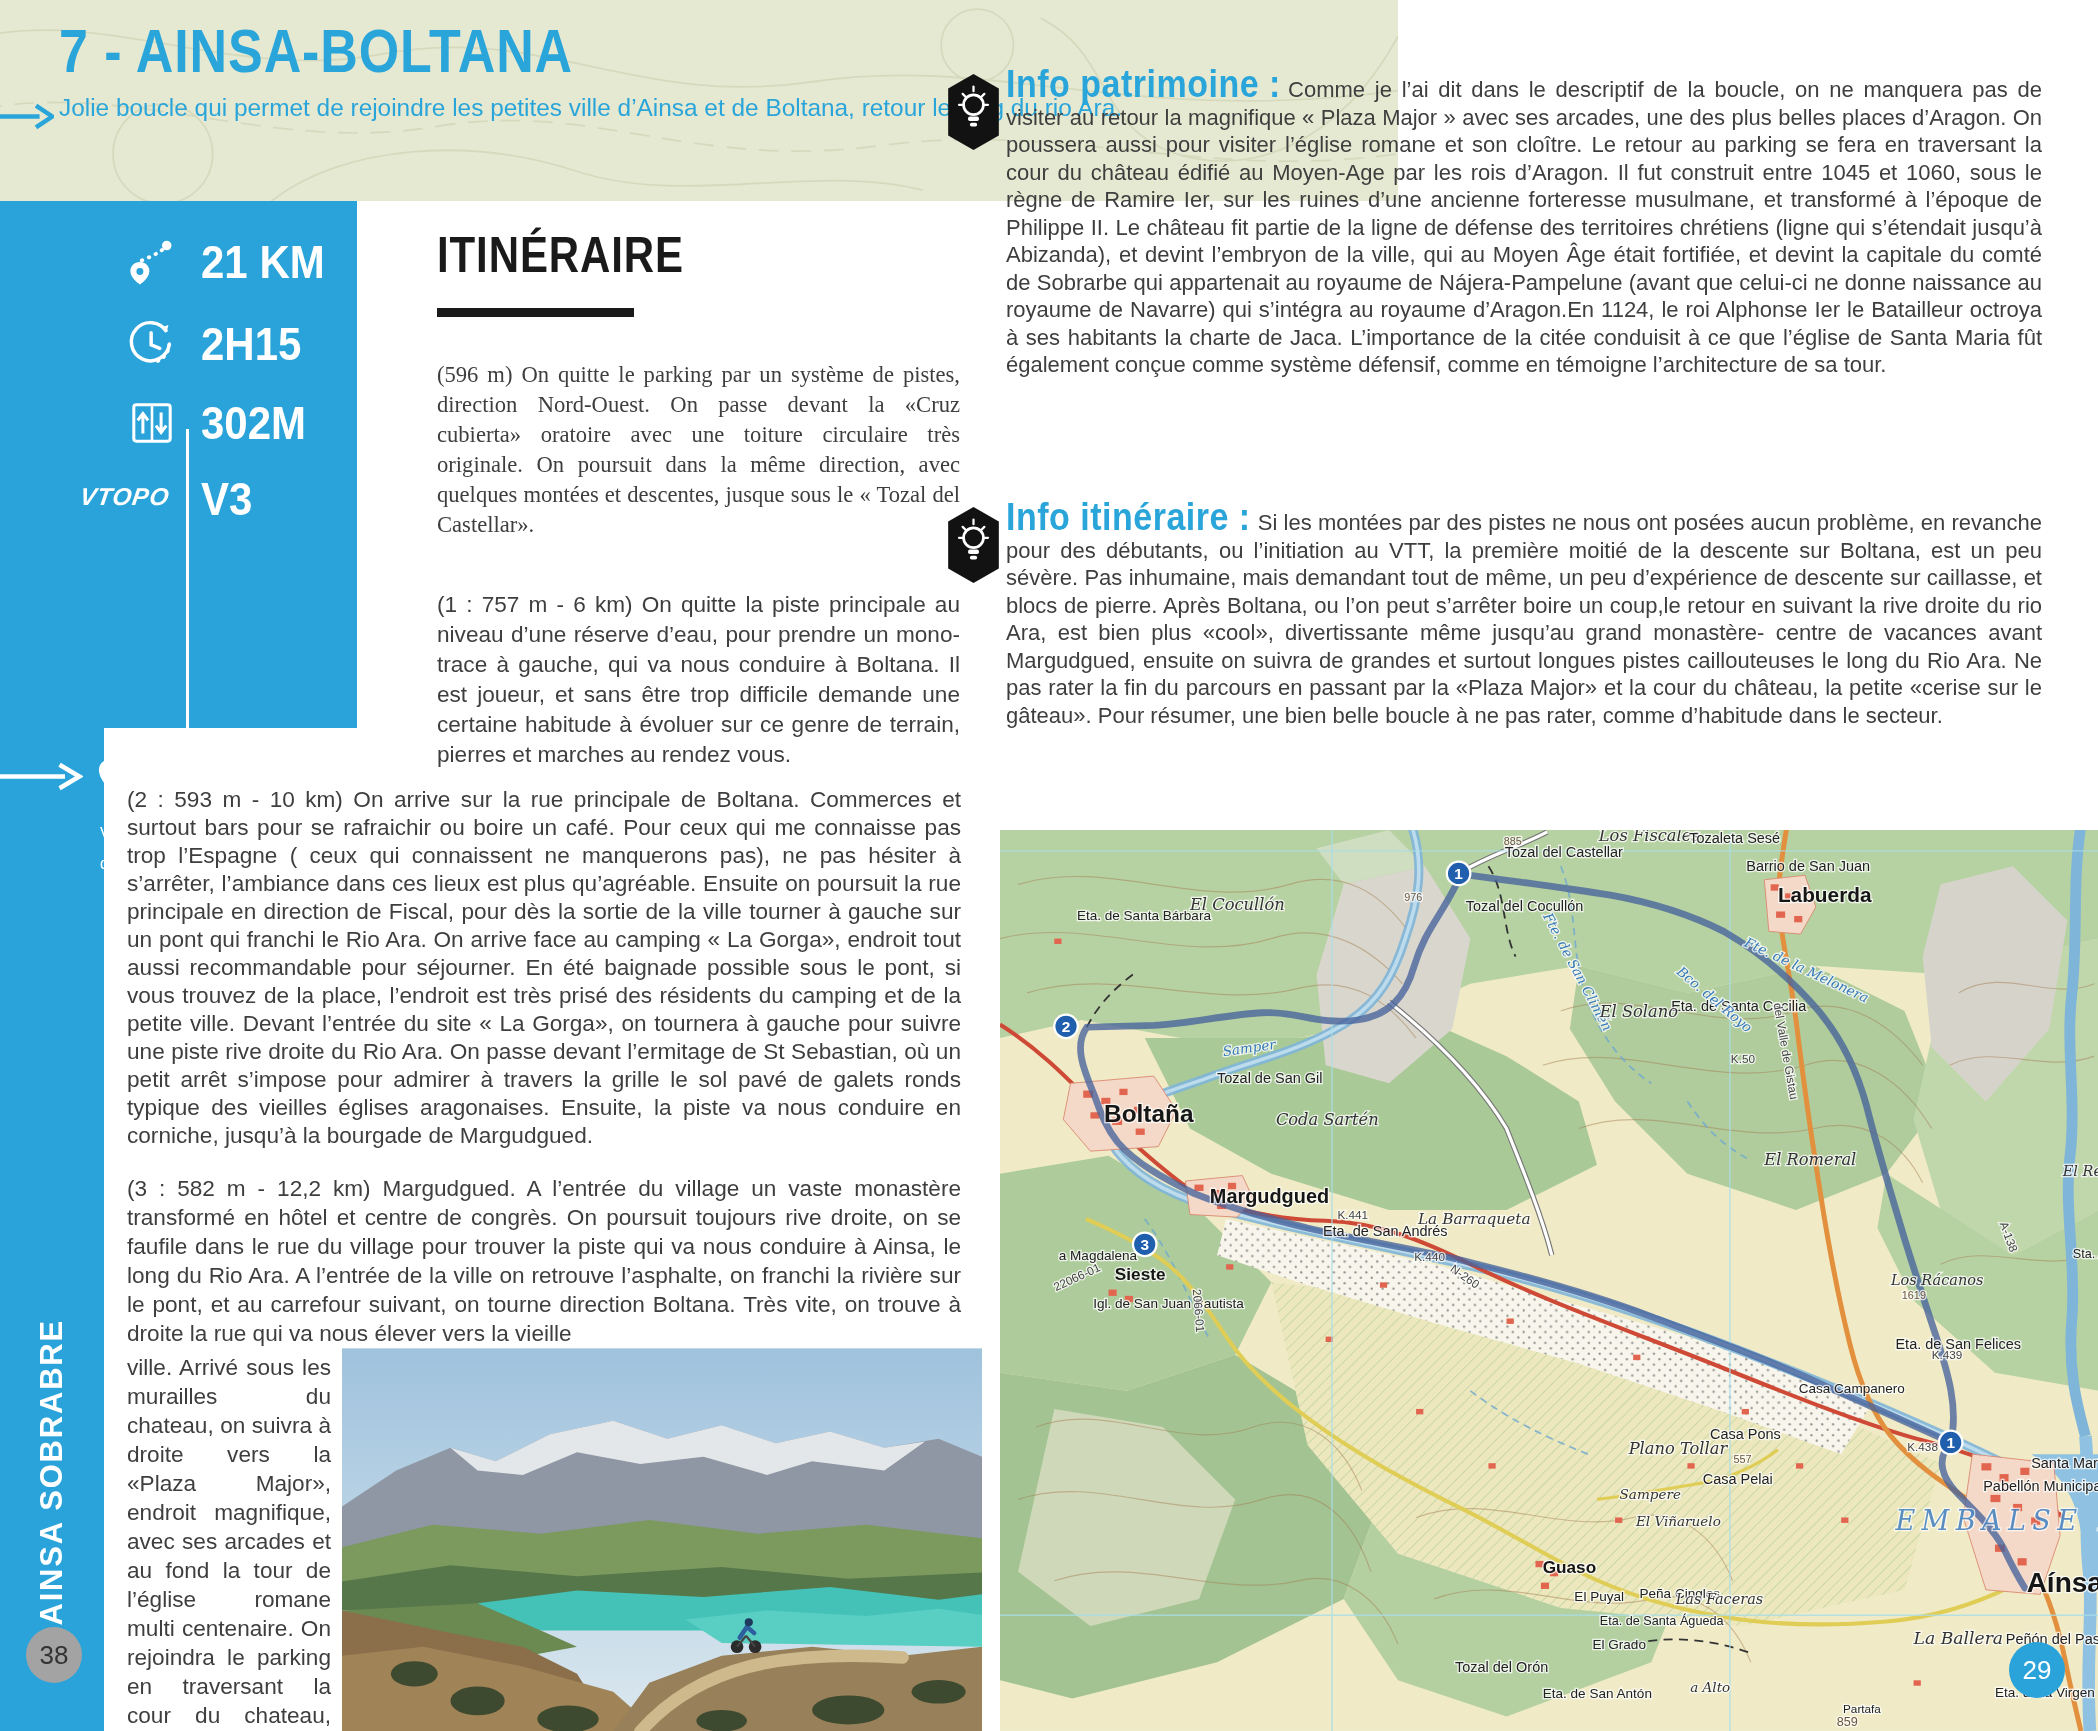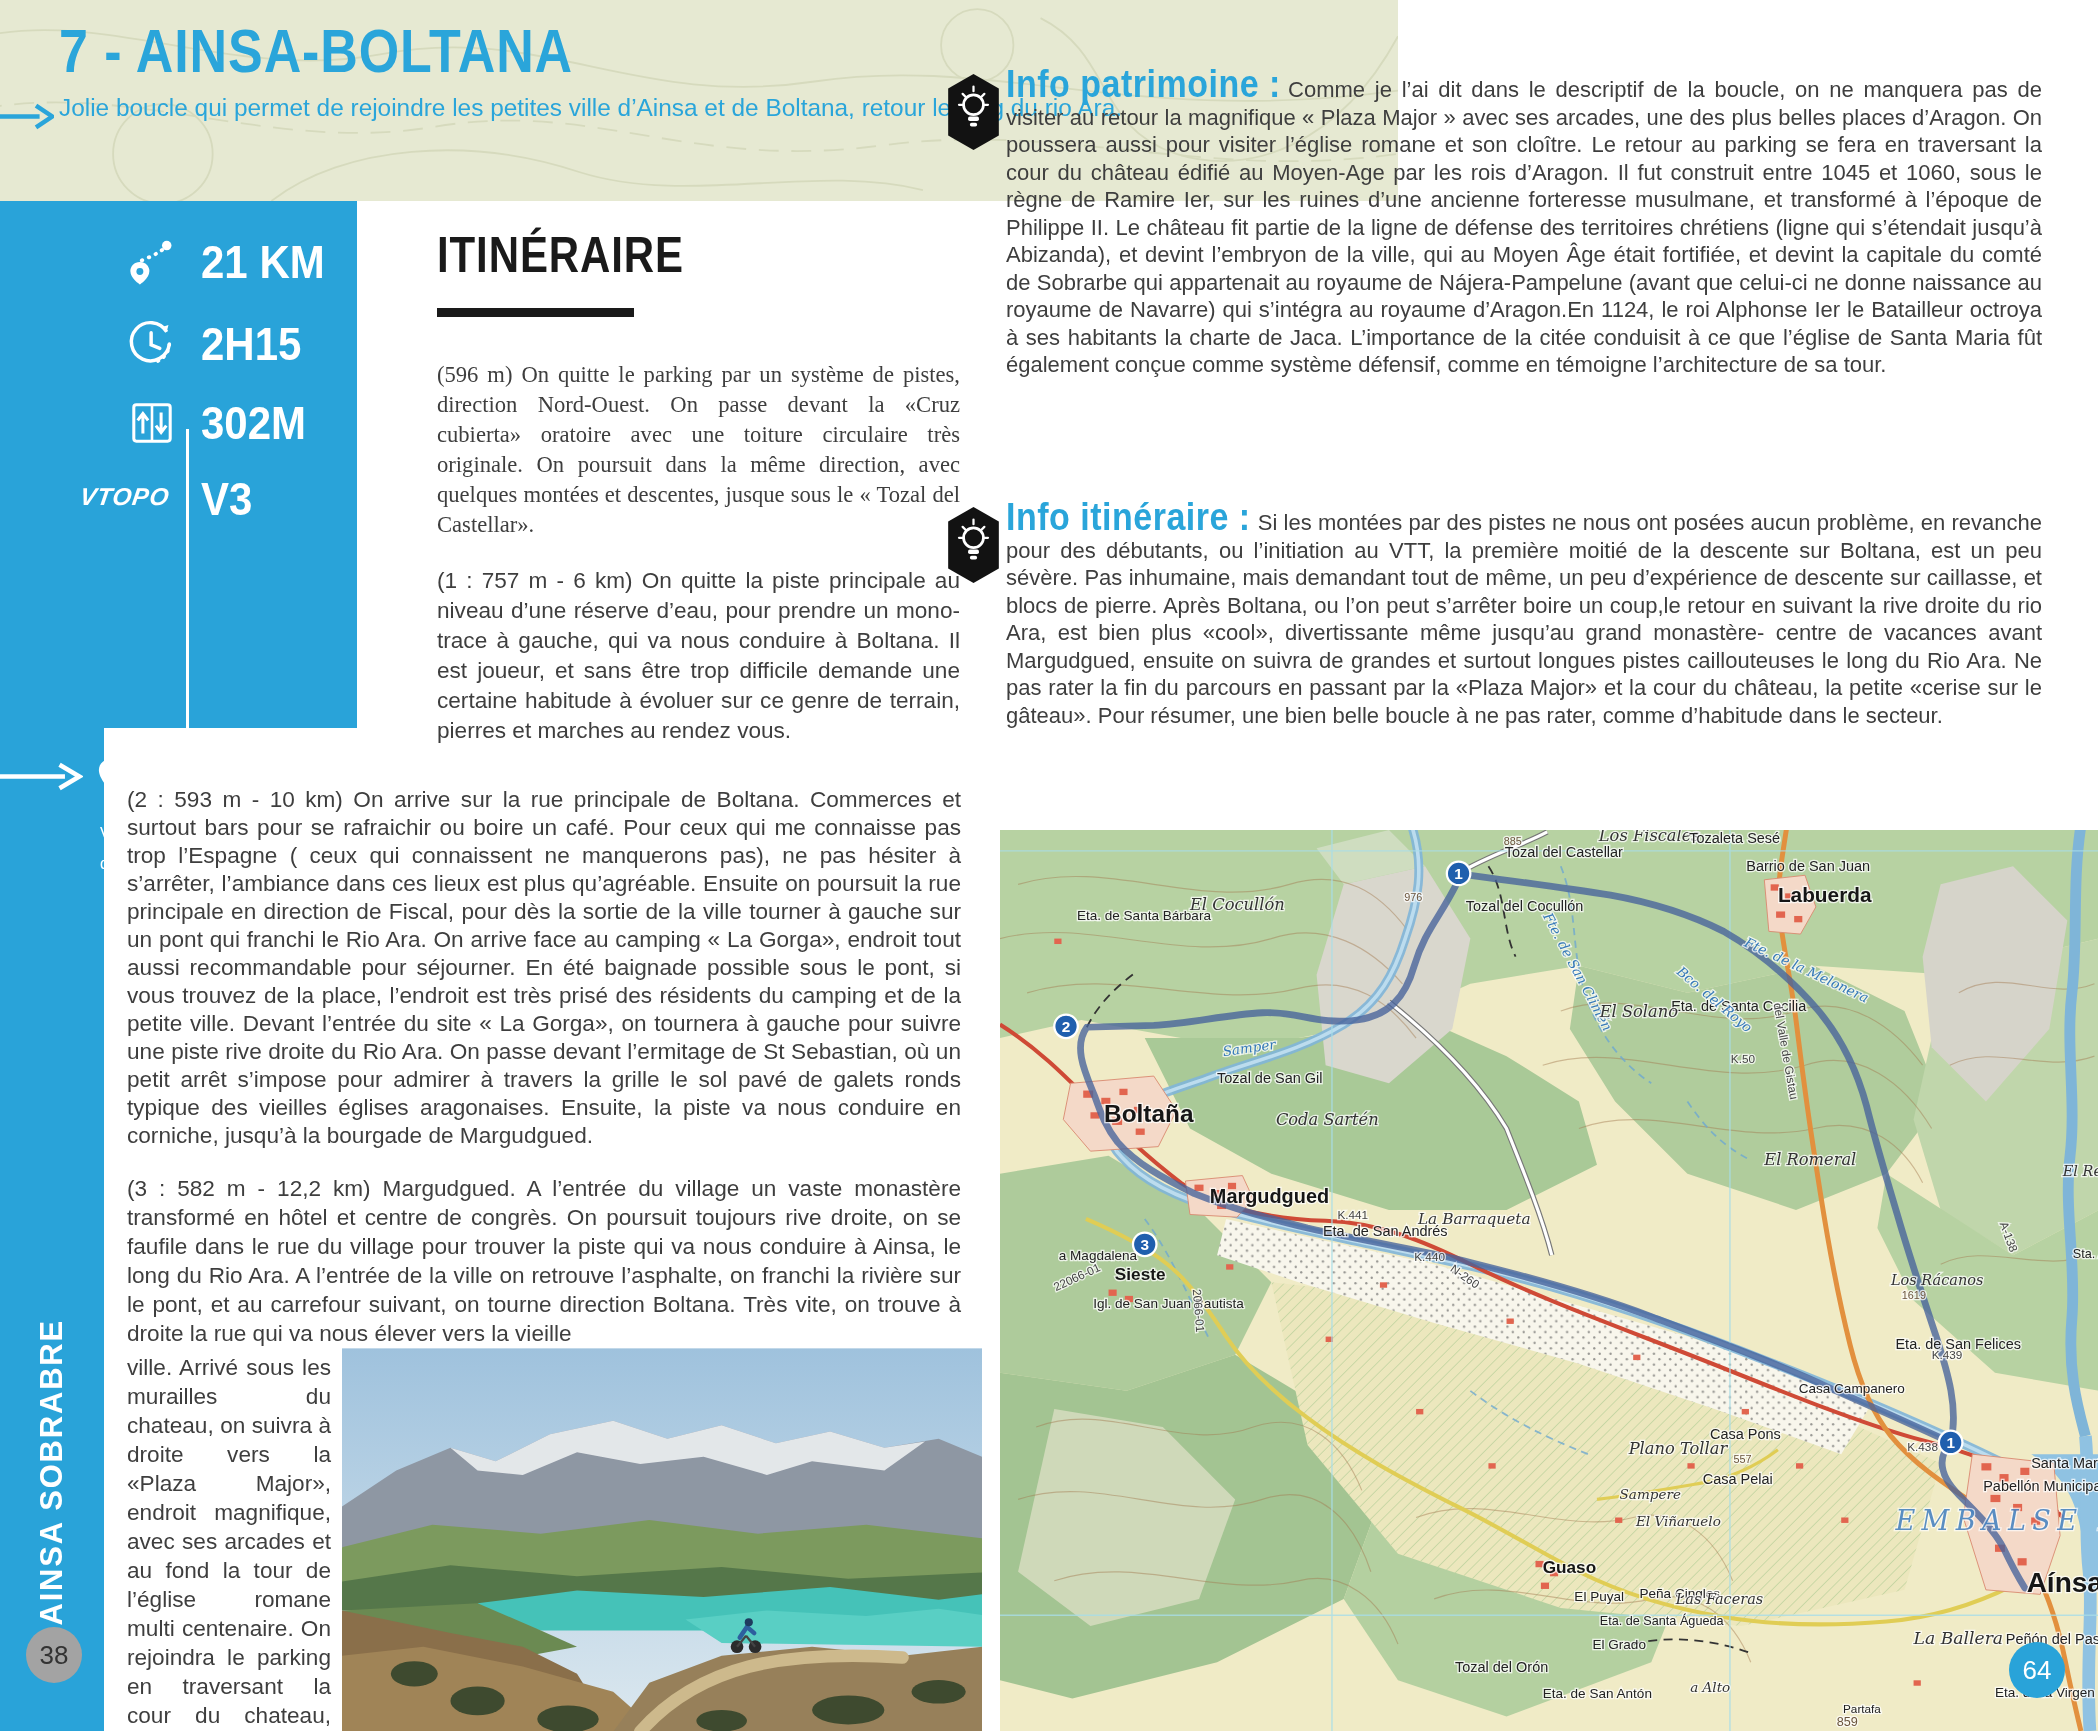--- a/index.html
+++ b/index.html
@@ -22,21 +22,21 @@
   #vtopo-logo{position:absolute;left:80px;top:20px;font-size:24.4px;font-weight:bold;font-style:italic;
               color:#fff;transform:skewX(-8deg);letter-spacing:0.9px;}
   #access-heading{left:136px;top:767px;font-size:27px;font-weight:bold;color:#fff;}
   #access-text{left:100px;top:819px;width:241px;font-size:16px;line-height:30px;color:#fff;text-align:justify;}
   
   #itin-heading{left:437px;top:226px;font-size:42px;font-weight:bold;color:#1a1a1a;
                 letter-spacing:0.9px;transform:scaleY(1.2);transform-origin:top left;}
   #itin-bar{left:437px;top:308px;width:197px;height:9px;background:#1a1a1a;}
   .para{position:absolute;text-align:justify;color:#3e3e3e;}
   #para-0{left:437px;top:337px;width:523px;font-size:22.6px;line-height:30px;font-family:Liberation Serif, serif;}
-  #para-1{left:437px;top:543px;width:523px;font-size:22.6px;line-height:30px;}
+  #para-1{left:437px;top:567px;width:523px;font-size:22.6px;line-height:30px;}
   #para-2{left:127px;top:763px;width:834px;font-size:22.6px;line-height:28px;}
   #para-3a{left:127px;top:1151px;width:834px;font-size:22.6px;line-height:29px;}
   #para-3b{left:127px;top:1330px;width:204px;font-size:22.6px;line-height:29px;}
   
   #vertical-label{left:0;top:1323px;width:104px;height:299px;display:flex;align-items:center;justify-content:center;}
   #vertical-label span{writing-mode:vertical-rl;transform:rotate(180deg);font-size:31px;font-weight:bold;
                        color:#fff;letter-spacing:1.8px;white-space:nowrap;}
   .page-circle{position:absolute;width:56px;height:56px;border-radius:50%;display:flex;
                align-items:center;justify-content:center;font-size:26px;}
   #page-num-left{left:26px;top:1627px;background:#a3a3a3;color:#333;}
@@ -447,14 +447,14 @@
           <circle cx="160" cy="458" r="13" fill="#1f5fae" stroke="#fff" stroke-width="2.5"></circle>
           <text x="160" y="458" text-anchor="middle" dy="0.36em" fill="#fff" font-size="17" font-weight="bold" font-family="&quot;Liberation Sans&quot;,sans-serif">3</text>
         </g>
         <g>
           <circle cx="1051" cy="677" r="13" fill="#1f5fae" stroke="#fff" stroke-width="2.5"></circle>
           <text x="1051" y="677" text-anchor="middle" dy="0.36em" fill="#fff" font-size="17" font-weight="bold" font-family="&quot;Liberation Sans&quot;,sans-serif">1</text>
         </g>
       </g>
 </svg>
 </div>
-<div id="page-num-right" class="page-circle">64</div>
+<div id="page-num-right" class="page-circle">29</div>
 
 
 </body></html>

